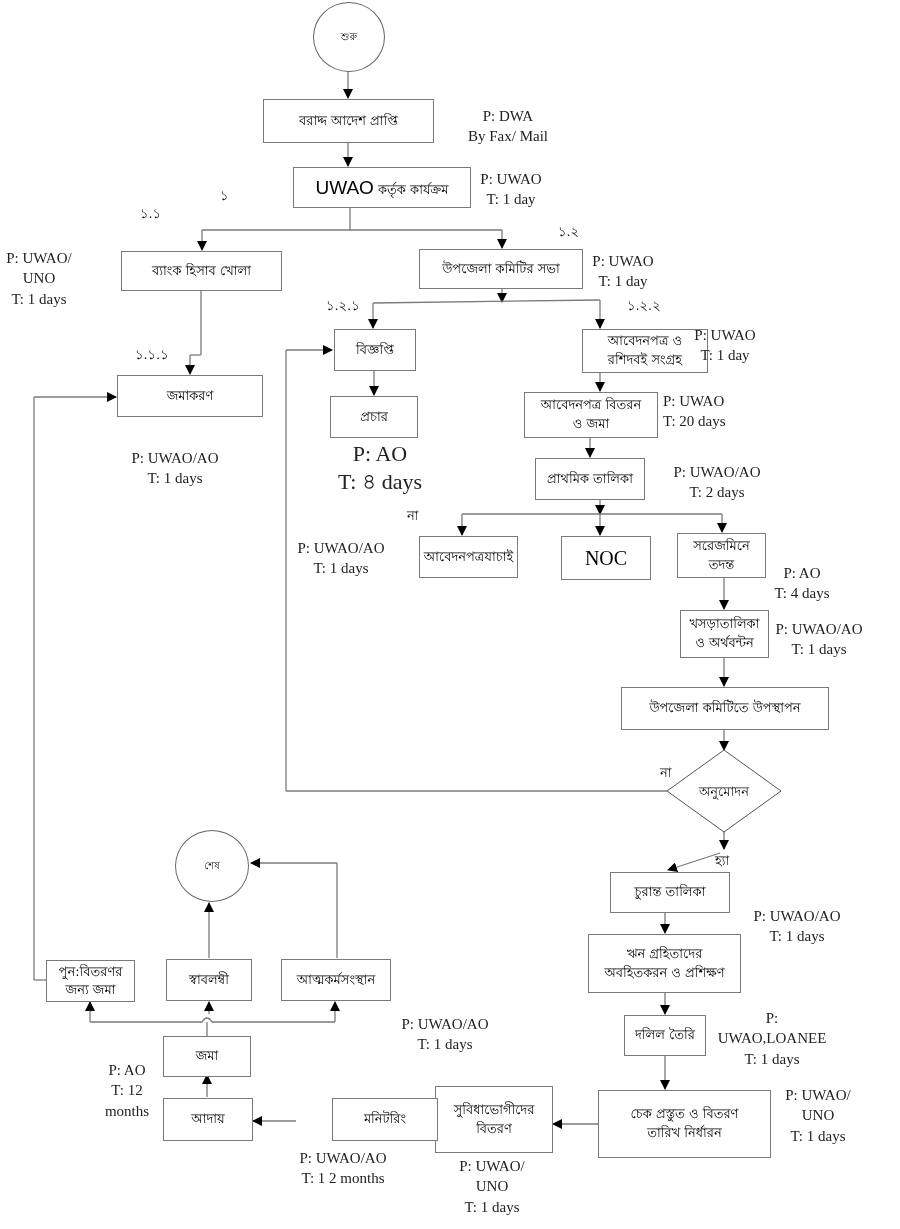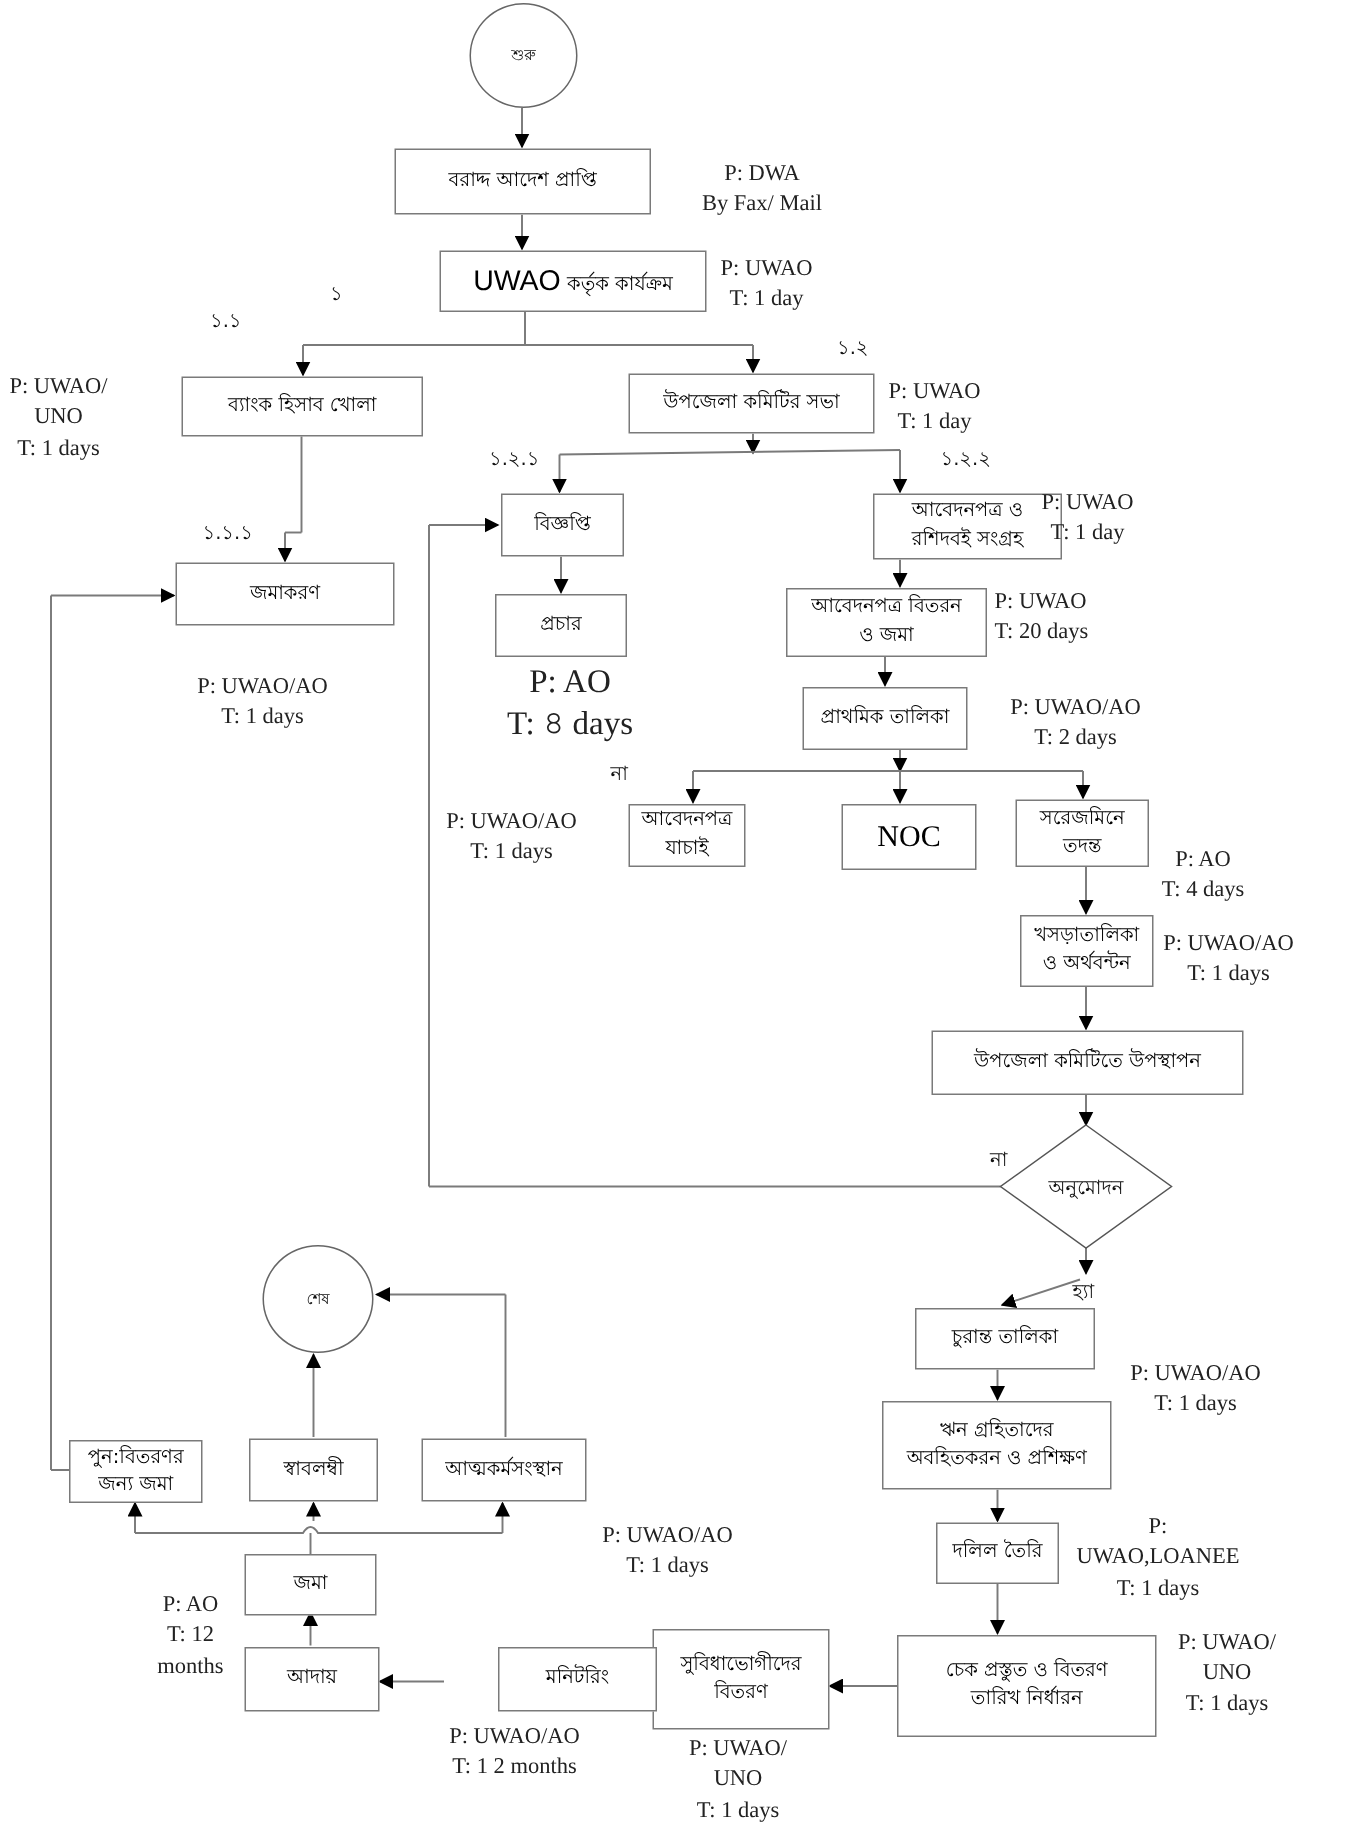--- a/index.html
+++ b/index.html
@@ -153,21 +153,21 @@
 
 <div class="box" style="left:524px;top:392px;width:134px;height:46px;flex-direction:column;">
   <span>আবেদনপত্র  বিতরন</span>
   <span>ও জমা</span>
 </div>
 
 <div class="box" style="left:535px;top:458px;width:110px;height:42px;">
   <span>প্রাথমিক তালিকা</span>
 </div>
 
-<div class="box" style="left:419px;top:536px;width:78px;height:42px;flex-direction:column;">
+<div class="box" style="left:419px;top:536px;width:99px;height:42px;flex-direction:row;">
   <span>আবেদনপত্র</span>
   <span>যাচাই</span>
 </div>
 
 <div class="box large-text" style="left:561px;top:536px;width:90px;height:44px;">
   <span>NOC</span>
 </div>
 
 <div class="box" style="left:677px;top:533px;width:89px;height:45px;flex-direction:column;">
   <span>সরেজমিনে</span>

